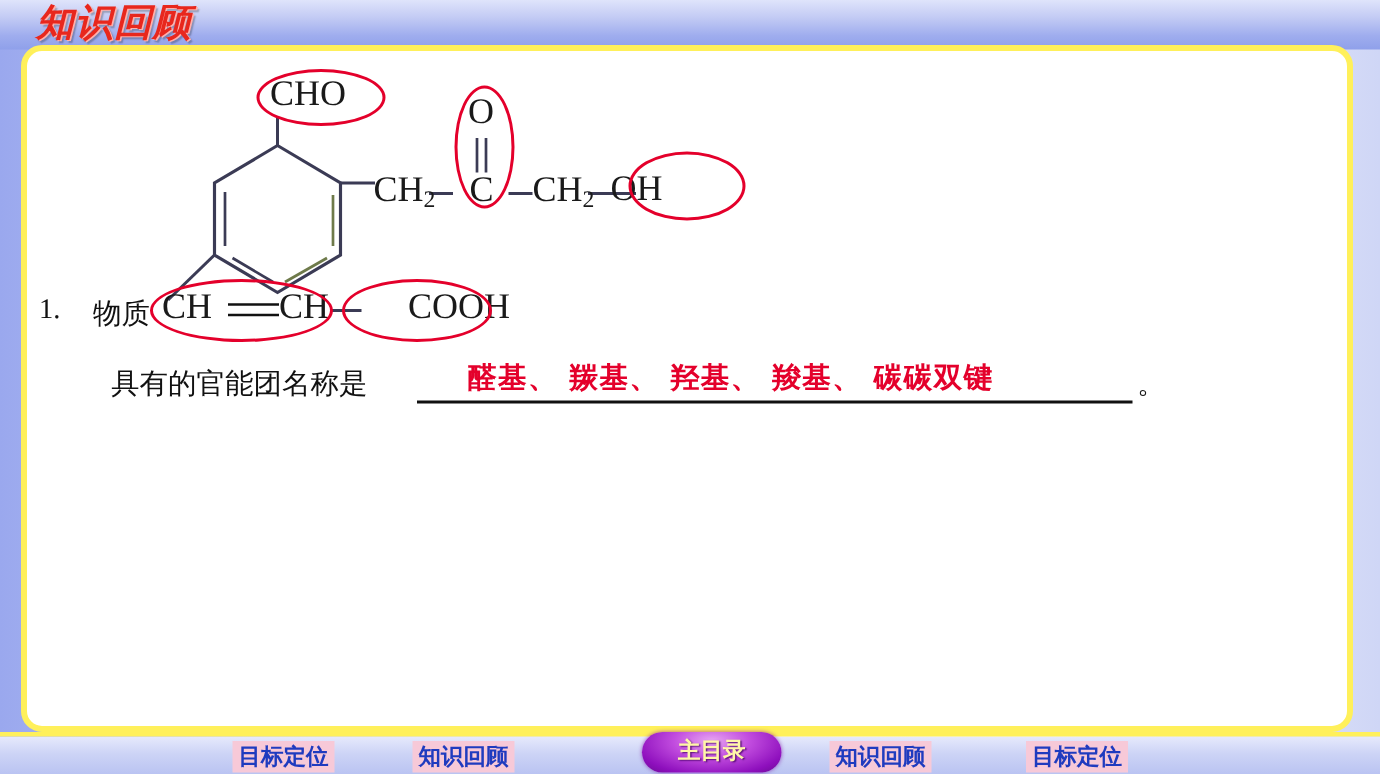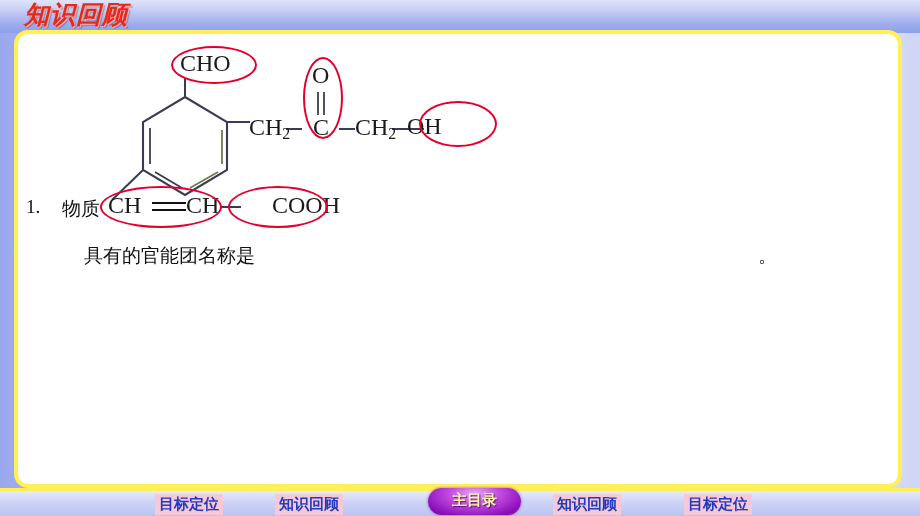--- a/index.html
+++ b/index.html
@@ -91,21 +91,21 @@
   
   #q-num{
     position:absolute;left:26px;top:196px;
     font-family:"Liberation Serif", serif;font-size:19px;color:#111;
   }
   #q-text{
     position:absolute;left:62px;top:196px;
     font-family:"DejaVu Sans", sans-serif;font-size:19px;color:#111;
   }
   #q-line2{
-    position:absolute;left:84px;top:243px;
+    position:absolute;left:74px;top:243px;
     font-family:Liberation Serif, serif;font-size:19px;color:#111;
   }
   #answer-wrap{
     position:absolute;left:278px;top:239px;width:477px;
     border-bottom:2px solid #111;
     height:28px;
   }
   #answer{
     position:absolute;left:34px;top:0px;
     font-family:"DejaVu Sans", sans-serif;
@@ -171,20 +171,23 @@
     <div class="ell" style="left:171px;top:46px;width:86px;height:38px;"></div>
     <div class="ell" style="left:303px;top:57px;width:40px;height:82px;"></div>
     <div class="ell" style="left:419px;top:101px;width:78px;height:46px;"></div>
     <div class="ell" style="left:100px;top:186px;width:122px;height:42px;"></div>
     <div class="ell" style="left:228px;top:186px;width:100px;height:42px;"></div>
   </div>
 
   <div id="q-num">1.</div>
   <div id="q-text">物质</div>
   <div id="q-line2">具有的官能团名称是</div>
+  <div id="answer-wrap">
+    <div id="answer">醛基、 羰基、 羟基、 羧基、 碳碳双键</div>
+  </div>
   <div id="period">。</div>
 
   <div id="footer">
     <div class="foot-item" id="foot-0">目标定位</div>
     <div class="foot-item" id="foot-1">知识回顾</div>
     <div class="foot-item" id="foot-3">知识回顾</div>
     <div class="foot-item" id="foot-4">目标定位</div>
   </div>
   <div id="main-menu-btn">
     <div id="main-menu-label">主目录</div>

